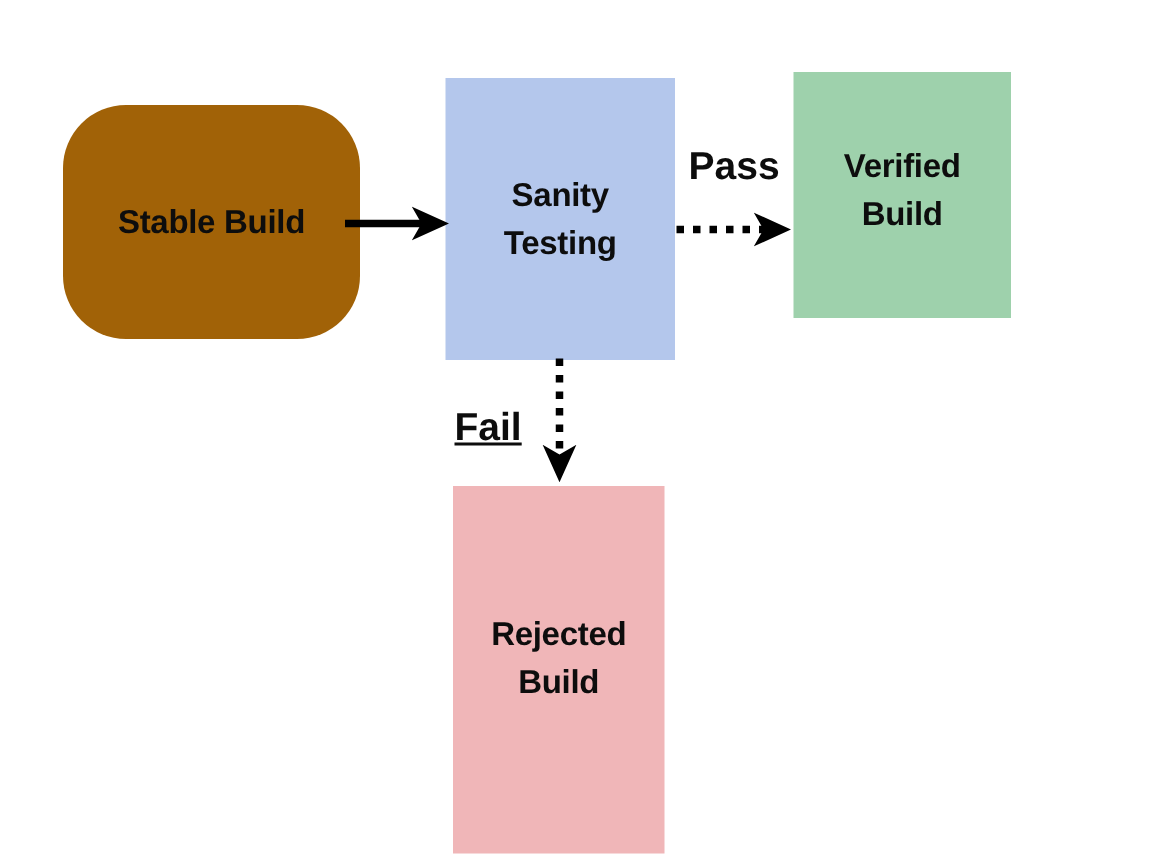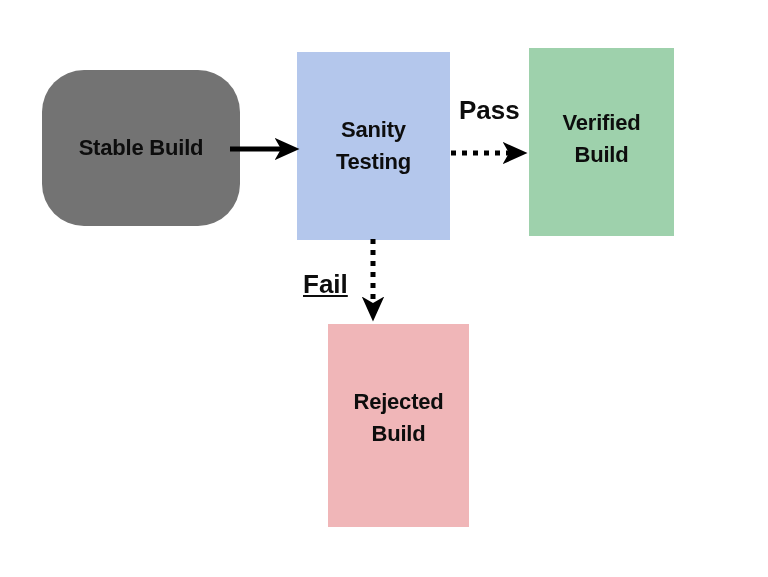--- a/index.html
+++ b/index.html
@@ -35,43 +35,42 @@
     letter-spacing: -0.2px;
     white-space: pre-line;
   }
   
   #node-stable-build {
     left: 42px;
     top: 70px;
     width: 198px;
     height: 156px;
     border-radius: 42px;
-    background: #737373;
+    background: #a16207;
   }
   #node-sanity-testing {
     left: 297px;
     top: 52px;
     width: 153px;
     height: 188px;
     background: #b4c7ec;
   }
   #node-verified-build {
     left: 529px;
     top: 48px;
     width: 145px;
-    height: 188px;
+    height: 164px;
     background: #9ed1ac;
   }
   #node-rejected-build {
     left: 302px;
     top: 324px;
     width: 141px;
-    height: 203px;
+    height: 245px;
     background: #f0b6b8;
-    margin-left: 26px;
   }
   #node-rejected-build .node-label {
     transform: translateY(-8px);
   }
   #node-verified-build .node-label {
     transform: translateY(-3px);
   }
   
   .edge-svg {
     position: absolute;

